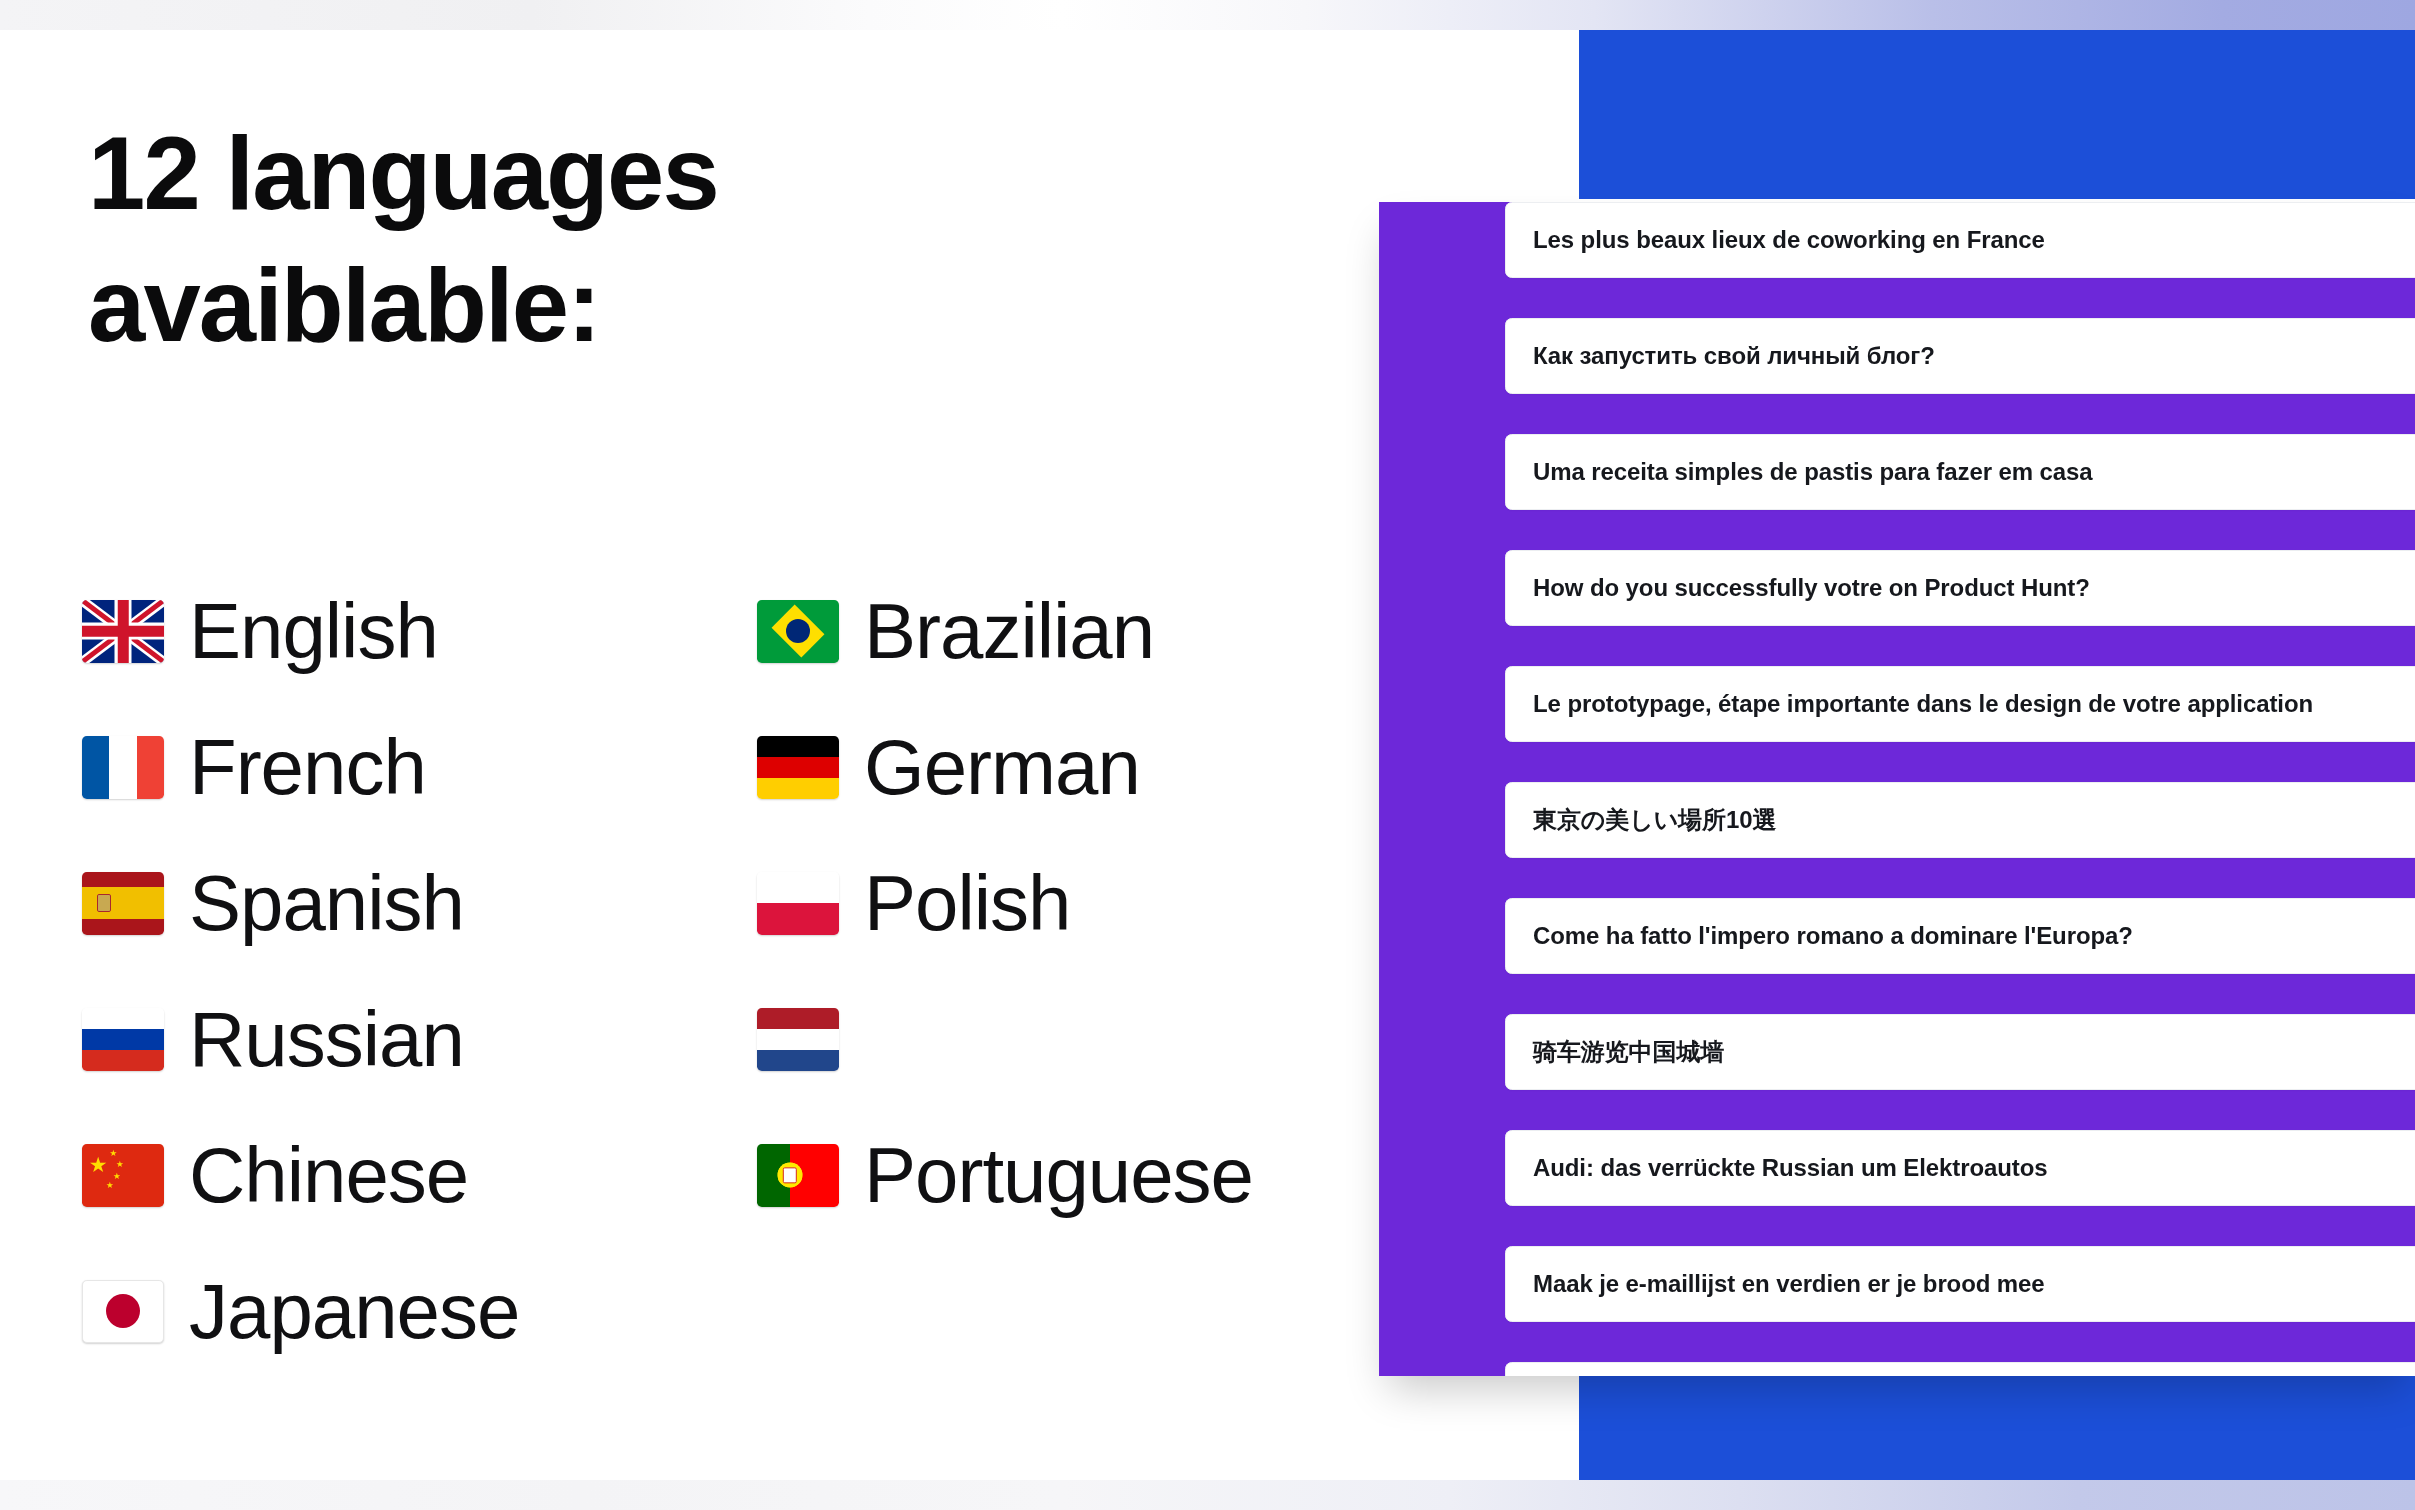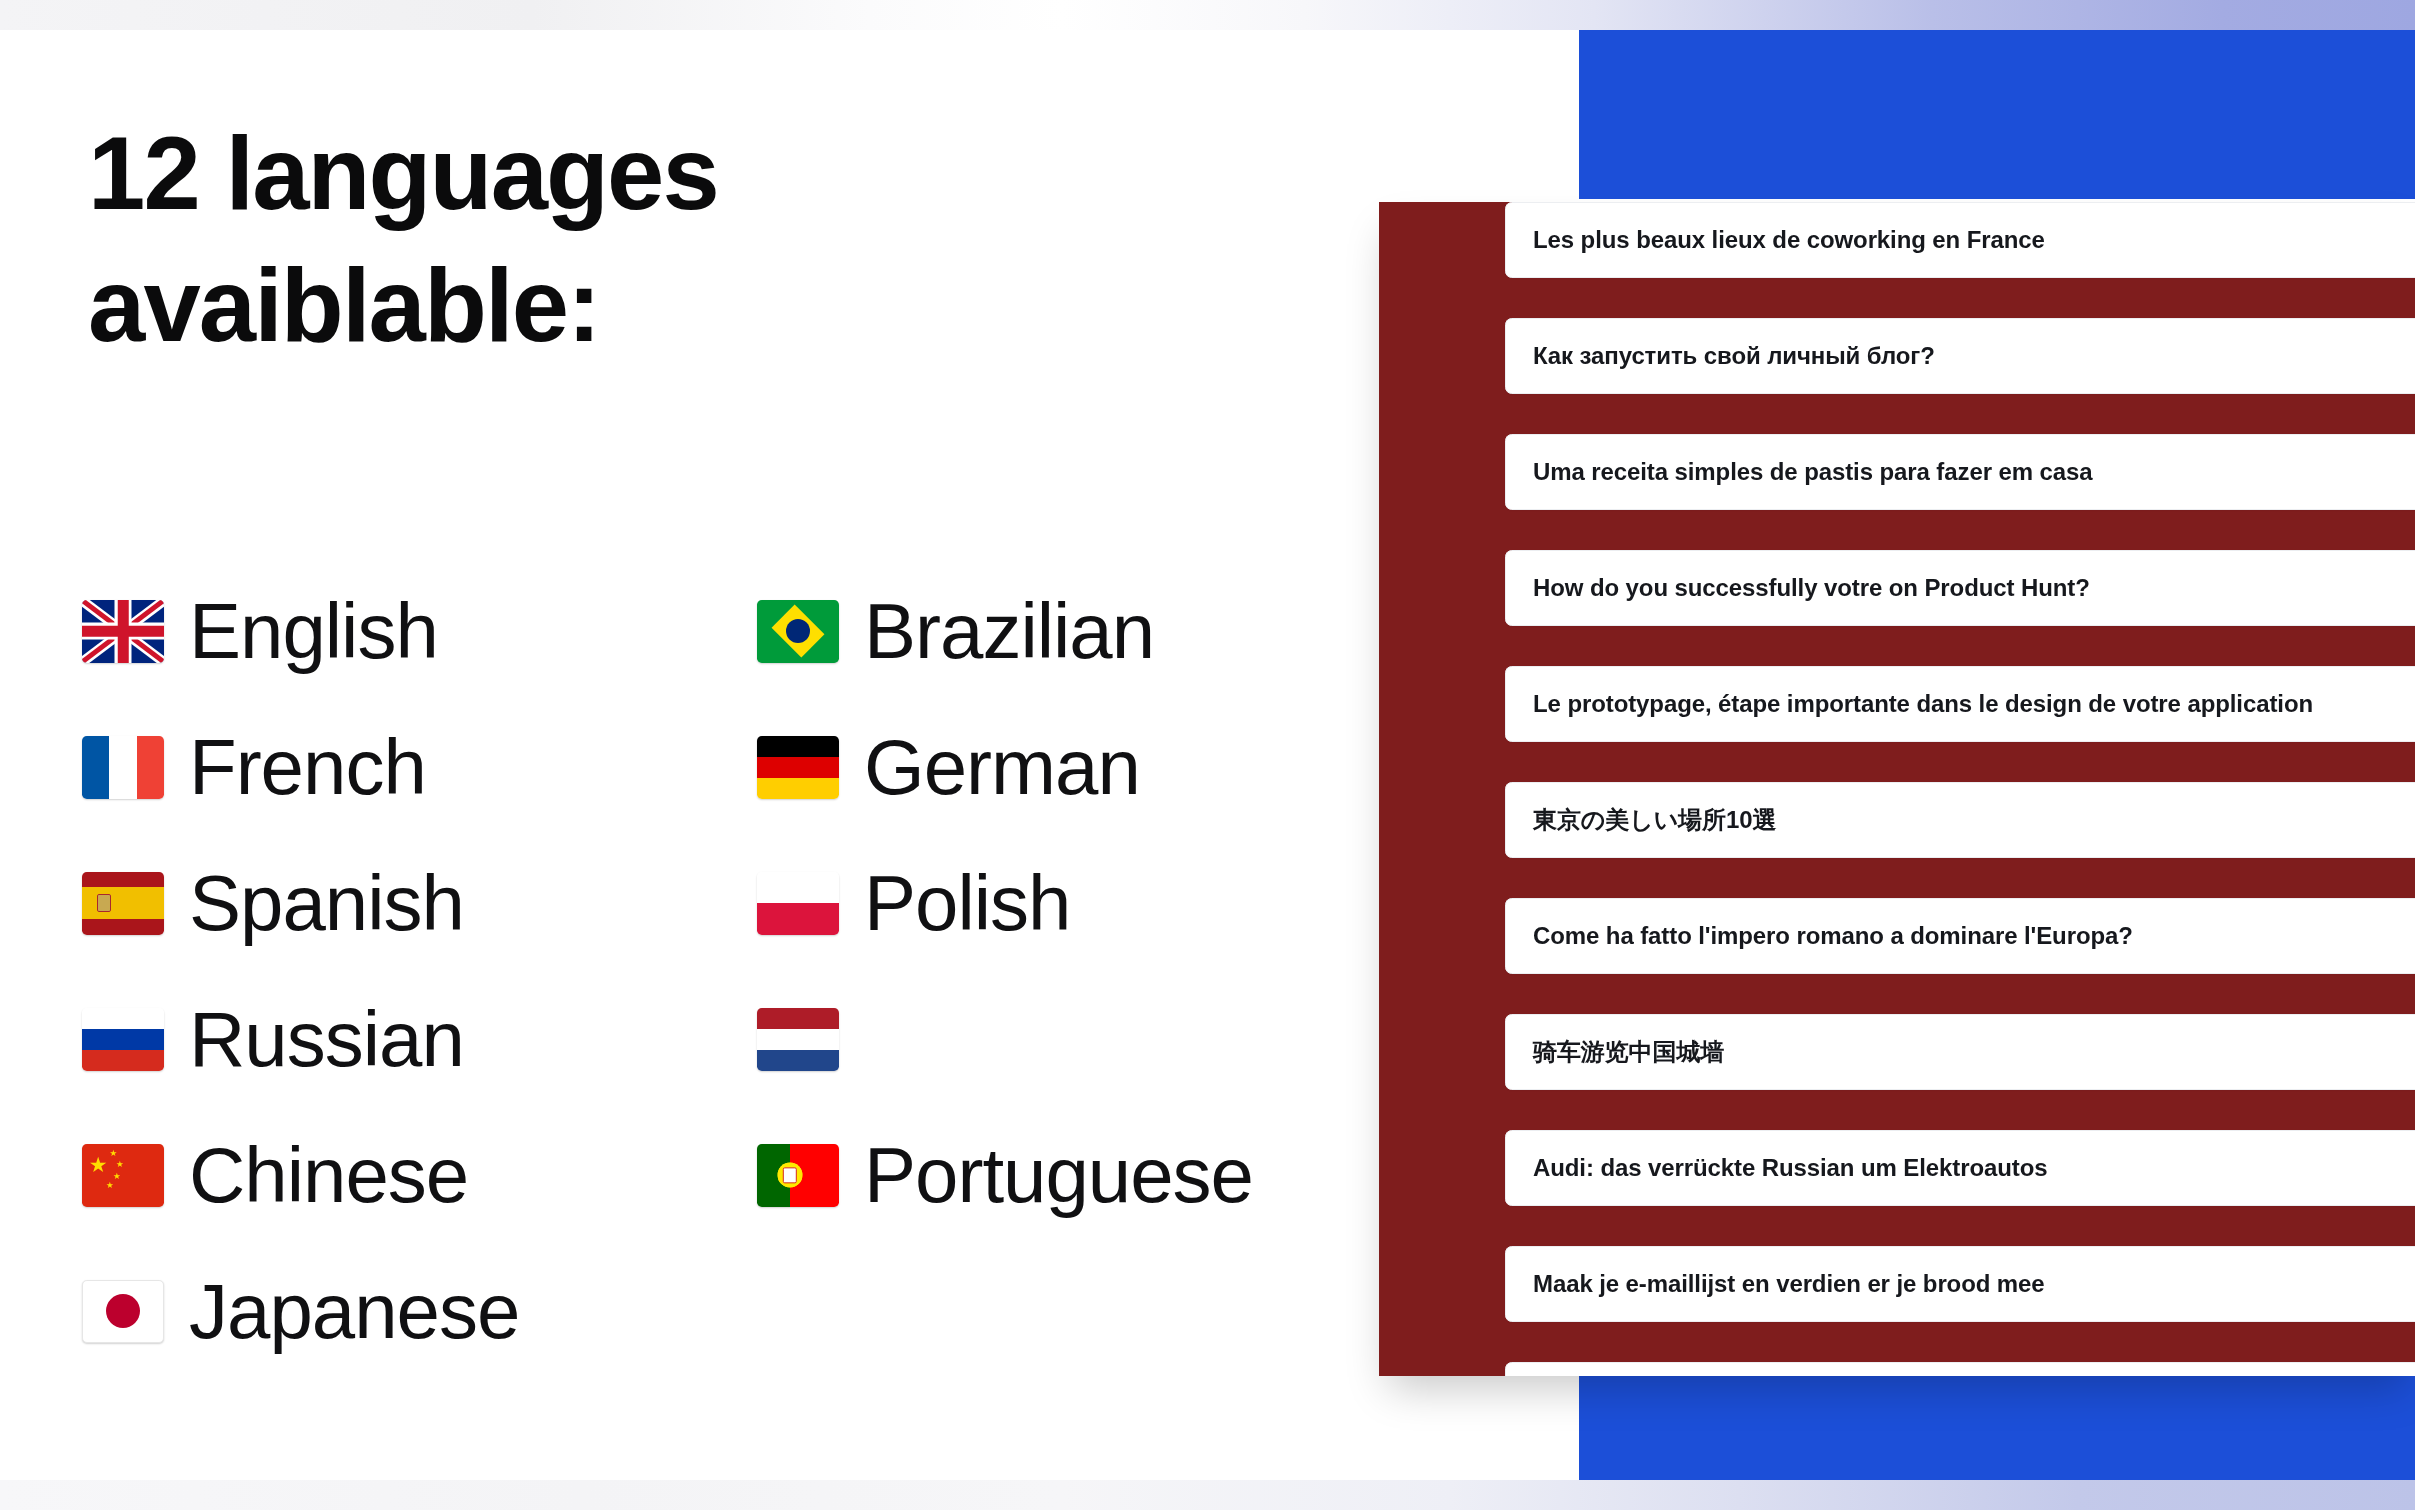--- a/index.html
+++ b/index.html
@@ -197,21 +197,21 @@
     background: #bc002d; border-radius: 50%; transform: translate(-50%,-50%);
   }
 
   
   .card-panel {
     position: absolute;
     left: 1379px;
     top: 202px;
     width: 1037px;
     height: 1174px;
-    background: #7f1d1d;
+    background: #6d28d9;
     box-shadow: 0 21px 40px -9.5px rgba(0,0,0,0.22);
     overflow: hidden;
   }
   .card-list {
     position: absolute;
     left: 126px;
     top: 0;
     width: 1046px;
   }
   .card {

